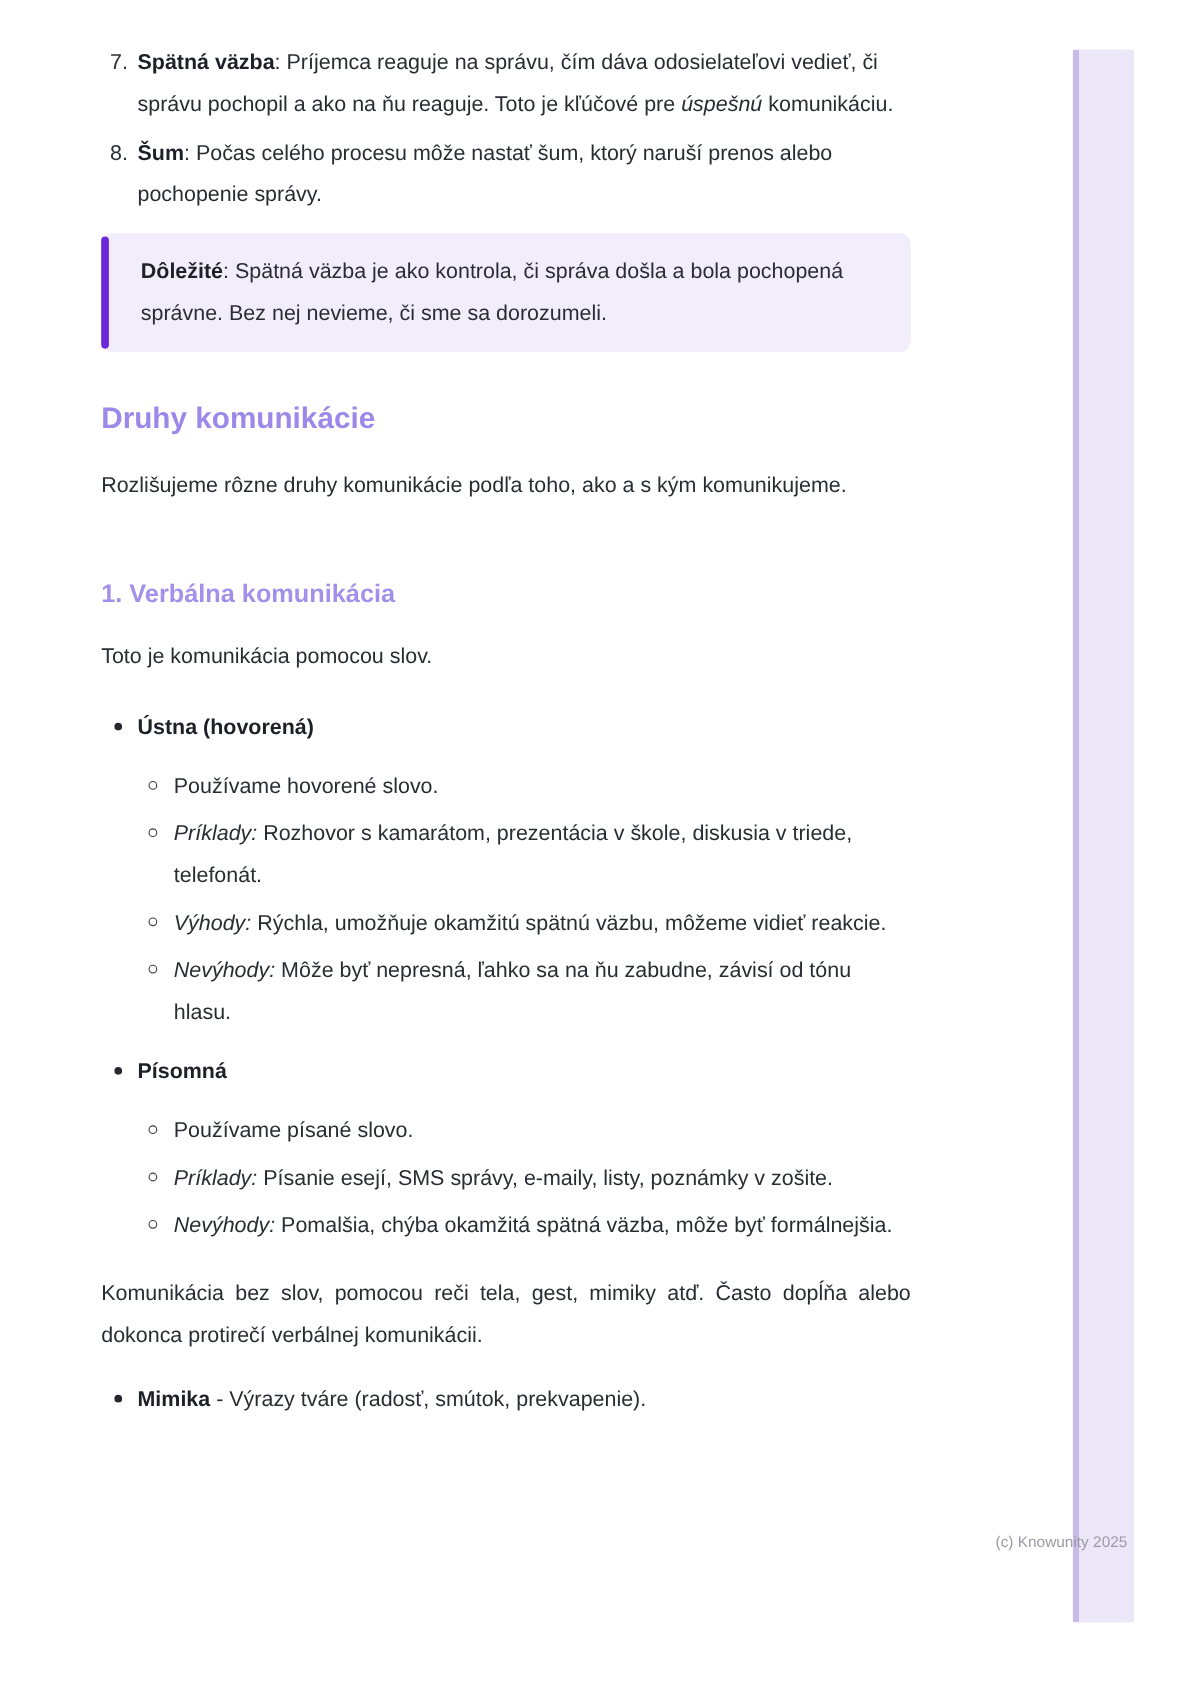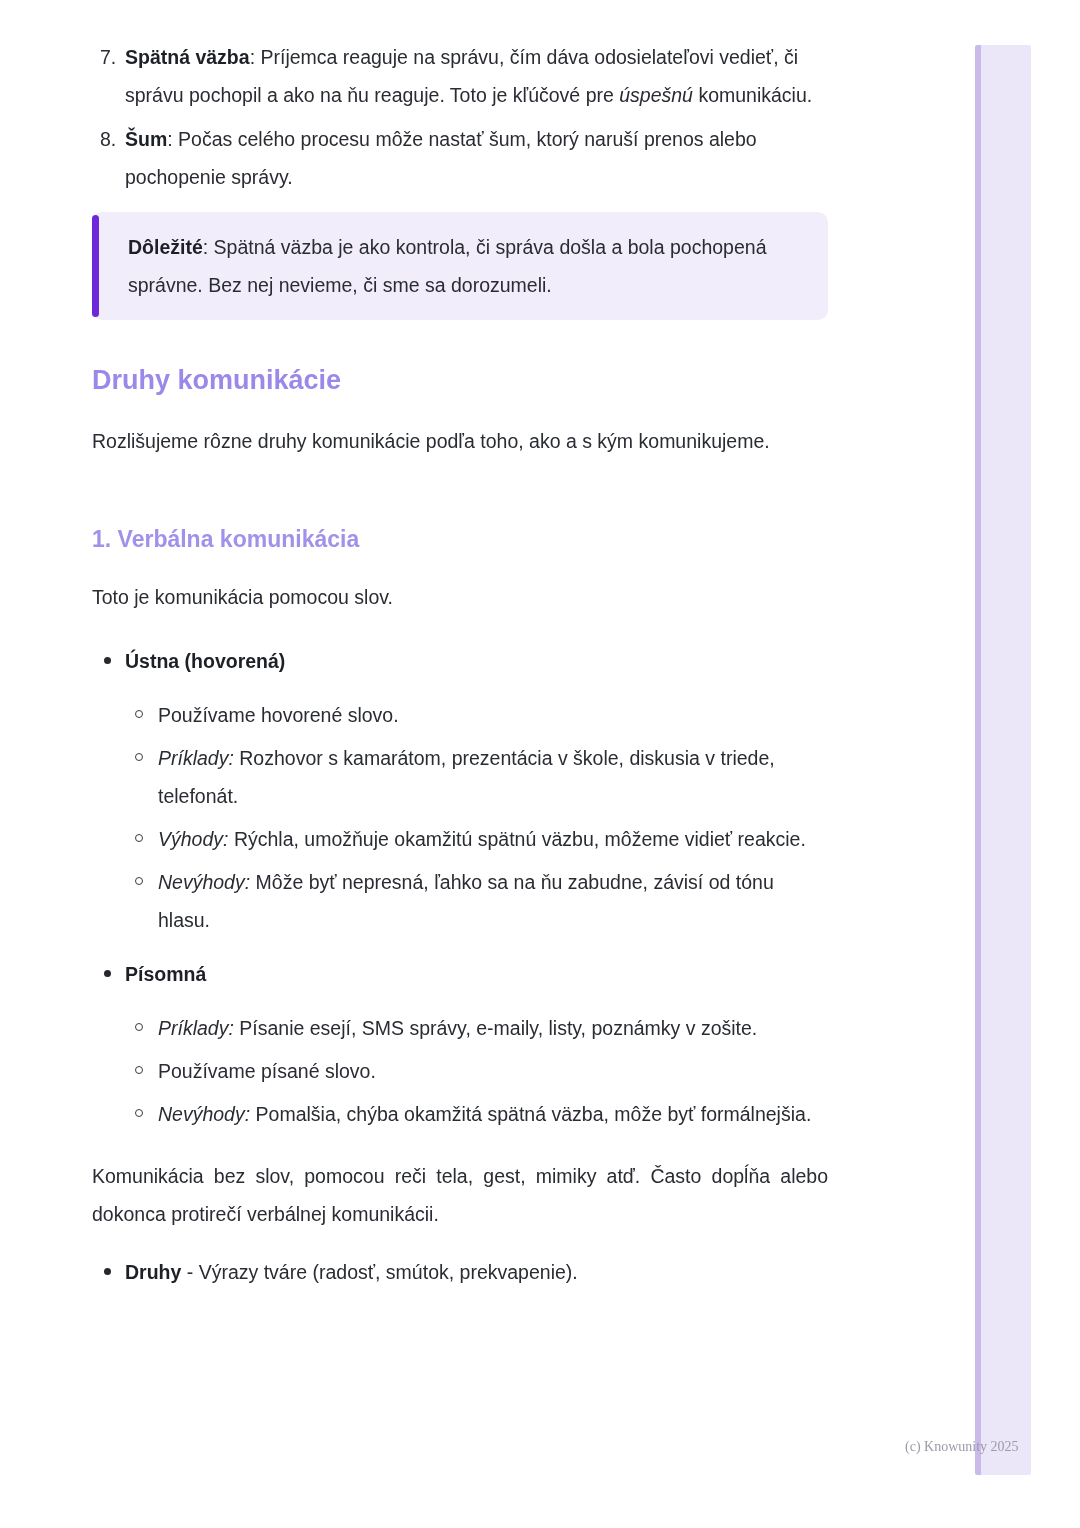--- a/index.html
+++ b/index.html
@@ -71,22 +71,22 @@
 
   
   .side-rail {
     position:absolute; left:975px; top:45px;
     width:56px; height:1430px;
     background:var(--side-rail-background, #ece7f8);
     border-left:6px solid var(--side-rail-border, #c9baea);
     border-radius:2px;
   }
   .footer {
-    position:absolute; left:905px; top:1438px;
-    font-family:Liberation Serif, serif;
+    position:absolute; left:905px; top:1392px;
+    font-family:Liberation Sans, sans-serif;
     font-size:14px; line-height:18px;
     color:var(--footer-text, #9b9ba6);
     z-index:2; white-space:nowrap;
   }
 </style>
 </head>
 <body>
 
 <div class="page">
 
@@ -122,33 +122,33 @@
           <li><span class="circle"></span><em></em><span>Používame hovorené slovo.</span></li>
           <li><span class="circle"></span><em>Príklady:</em><span> Rozhovor s kamarátom, prezentácia v škole, diskusia v triede, telefonát.</span></li>
           <li><span class="circle"></span><em>Výhody:</em><span> Rýchla, umožňuje okamžitú spätnú väzbu, môžeme vidieť reakcie.</span></li>
           <li><span class="circle"></span><em>Nevýhody:</em><span> Môže byť nepresná, ľahko sa na ňu zabudne, závisí od tónu hlasu.</span></li>
         </ul>
       </li>
       <li>
         <span class="dot"></span>
         <strong>Písomná</strong>
         <ul class="l2">
+          <li><span class="circle"></span><em></em><span>Používame písané slovo.</span></li>
           <li><span class="circle"></span><em>Príklady:</em><span> Písanie esejí, SMS správy, e-maily, listy, poznámky v zošite.</span></li>
-          <li><span class="circle"></span><em></em><span>Používame písané slovo.</span></li>
           <li><span class="circle"></span><em>Nevýhody:</em><span> Pomalšia, chýba okamžitá spätná väzba, môže byť formálnejšia.</span></li>
         </ul>
       </li>
     </ul>
 
     <p class="para justify">Komunikácia bez slov, pomocou reči tela, gest, mimiky atď. Často dopĺňa alebo dokonca protirečí verbálnej komunikácii.</p>
 
     <ul class="l1" style="margin-top:20px;">
       <li>
         <span class="dot"></span>
-        <strong>Druhy</strong><span> - Výrazy tváre (radosť, smútok, prekvapenie).</span>
+        <strong>Mimika</strong><span> - Výrazy tváre (radosť, smútok, prekvapenie).</span>
       </li>
     </ul>
 
   </div>
 
   <div class="side-rail"></div>
   <div class="footer">(c) Knowunity 2025</div>
 
 </div>
 

